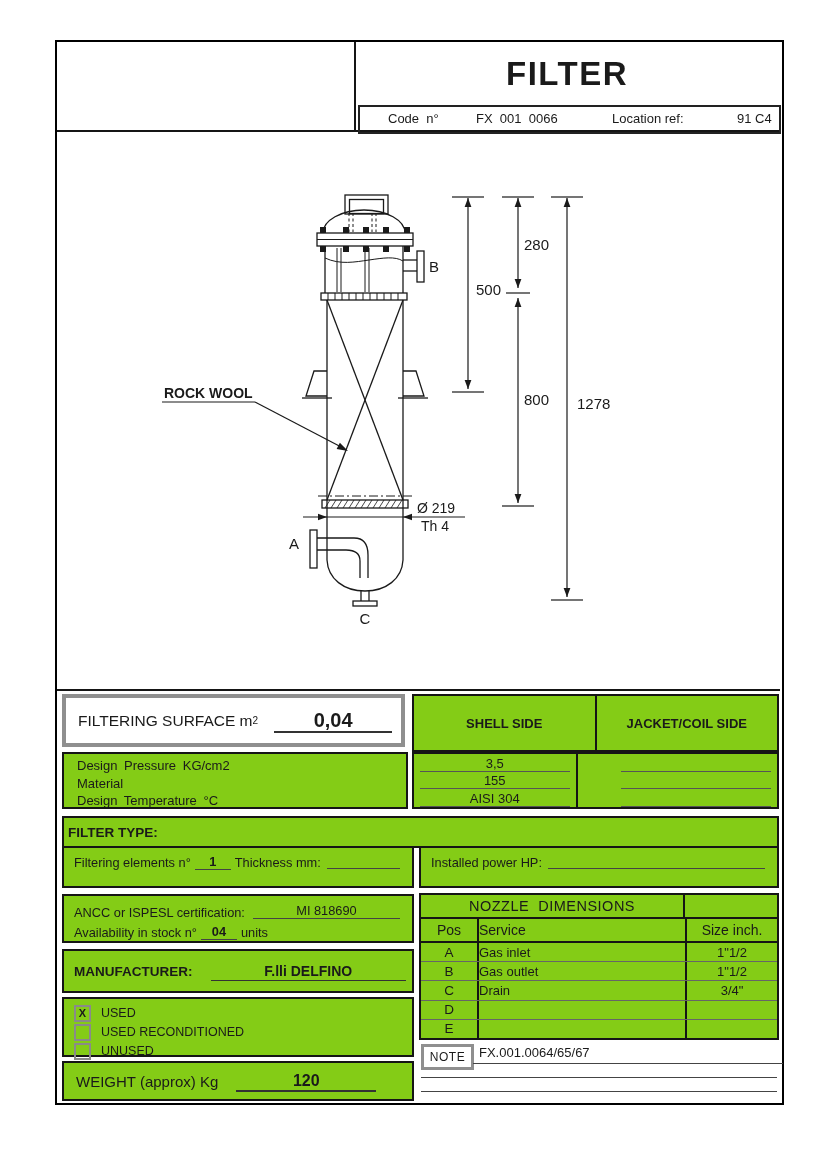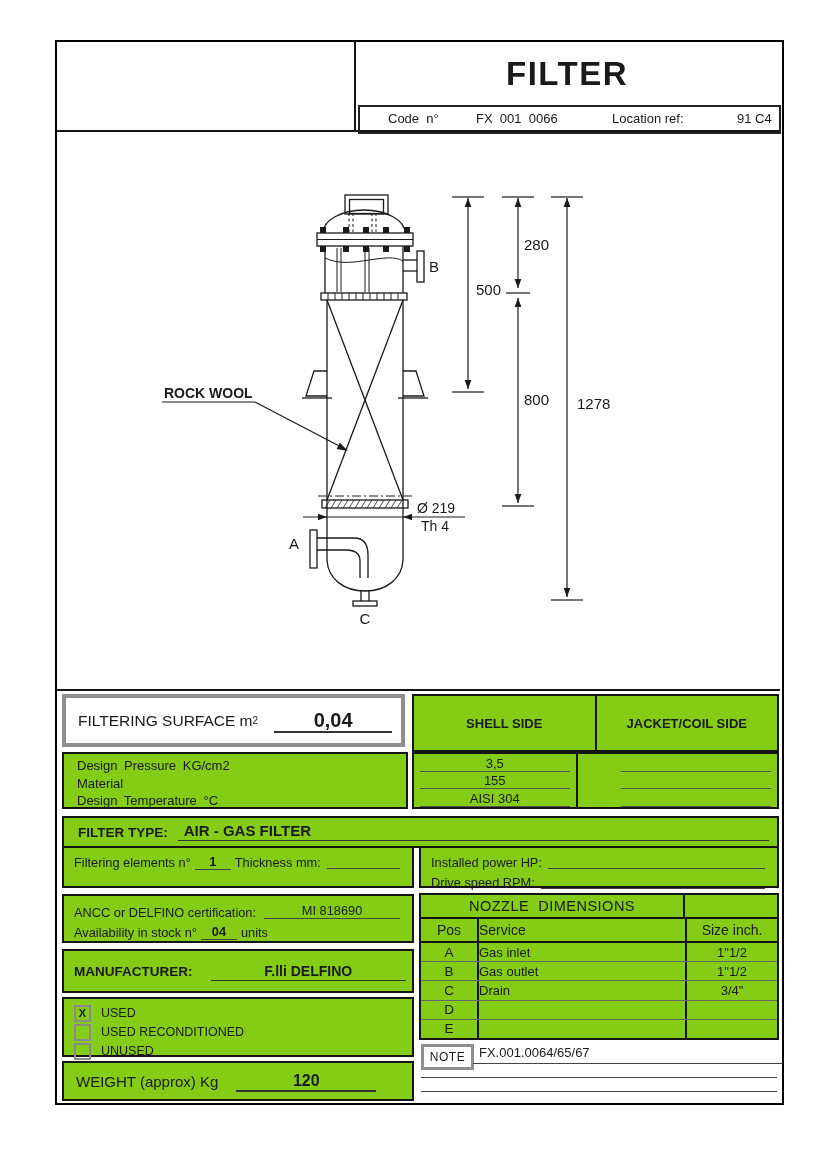--- a/index.html
+++ b/index.html
@@ -32,21 +32,21 @@
   #spechdr{left:412px;top:694px;width:367px;height:58px;display:flex;}
   #spechdr div{flex:1;display:flex;align-items:center;justify-content:center;font-size:13px;font-weight:bold;}
   #spechdr div:first-child{border-right:2px solid #151515;}
   #designbox{left:62px;top:752px;width:346px;height:57px;padding:3px 0 0 13px;font-size:13px;line-height:17.5px;word-spacing:3px;}
   #specval{left:412px;top:752px;width:367px;height:57px;display:flex;flex-direction:column;}
   .srow{flex:1;display:flex;gap:38px;}
   .scell{flex:1;display:flex;align-items:flex-end;justify-content:center;}
   .scell.l{border-right:2px solid #151515;}
   .scell .u{width:93%;text-align:center;font-size:13px;line-height:15px;border-bottom:1px solid #555;}
   
-  #ftype{left:62px;top:816px;width:717px;height:32px;display:flex;align-items:center;padding-left:14px;}
+  #ftype{left:62px;top:816px;width:717px;height:32px;display:flex;align-items:center;padding-left:4px;}
   #ftype .lbl{font-size:13.5px;font-weight:bold;}
   #ftype .val{flex:1;margin:0 8px 2px 10px;padding-left:6px;font-size:15px;font-weight:bold;
               border-bottom:1.5px solid #333;line-height:19px;}
   
   .two{padding:4px 10px 0 10px;font-size:12.8px;}
   .frow{display:flex;align-items:flex-end;height:18px;margin-bottom:2px;}
   .frow .grow{flex:1;border-bottom:1.2px solid #444;height:14px;margin:0 2px 1px 6px;}
   .frow .short{width:36px;border-bottom:1.2px solid #444;text-align:center;font-weight:bold;margin:0 4px;line-height:14px;}
   .frow .mid{flex:1;border-bottom:1.2px solid #444;text-align:center;margin:0 2px 1px 8px;line-height:15px;}
   #cakebox{left:62px;top:846px;width:352px;height:42px;}
@@ -290,46 +290,41 @@
           <span class="u">AISI 304</span>
         </div>
       <div class="scell">
           <span class="u"></span>
         </div>
     </div>
   </div>
 
   <div id="ftype" class="box">
     <span class="lbl">FILTER TYPE:</span>
-    <span class="val">AIR - GAS FILTER</span>
   </div>
 
   <div id="cakebox" class="box two">
     <div class="frow">
       <span>Filtering elements n°</span>
       <span class="short">1</span>
       <span>Thickness mm:</span>
       <span class="grow"></span>
     </div>
   </div>
 
   <div id="powerbox" class="box two">
     <div class="frow">
       <span>Installed power HP:</span>
       <span class="grow"></span>
     </div>
-    <div class="frow">
-      <span>Drive speed RPM:</span>
-      <span class="grow"></span>
-    </div>
   </div>
 
   <div id="certbox" class="box two">
     <div class="frow" style="margin-top:2px;">
-      <span>ANCC  or  DELFINO certification:</span>
+      <span>ANCC  or  ISPESL certification:</span>
       <span class="mid">MI 818690</span>
     </div>
     <div class="frow">
       <span>Availability in stock n°</span>
       <span class="short" style="font-weight:bold;">04</span>
       <span>units</span>
     </div>
   </div>
 
   <div id="manuf" class="box">

